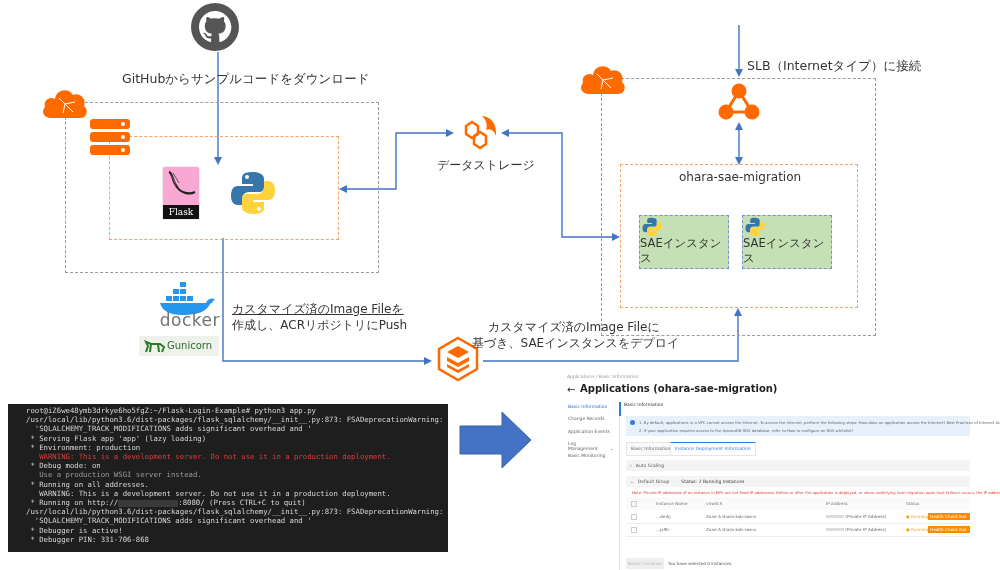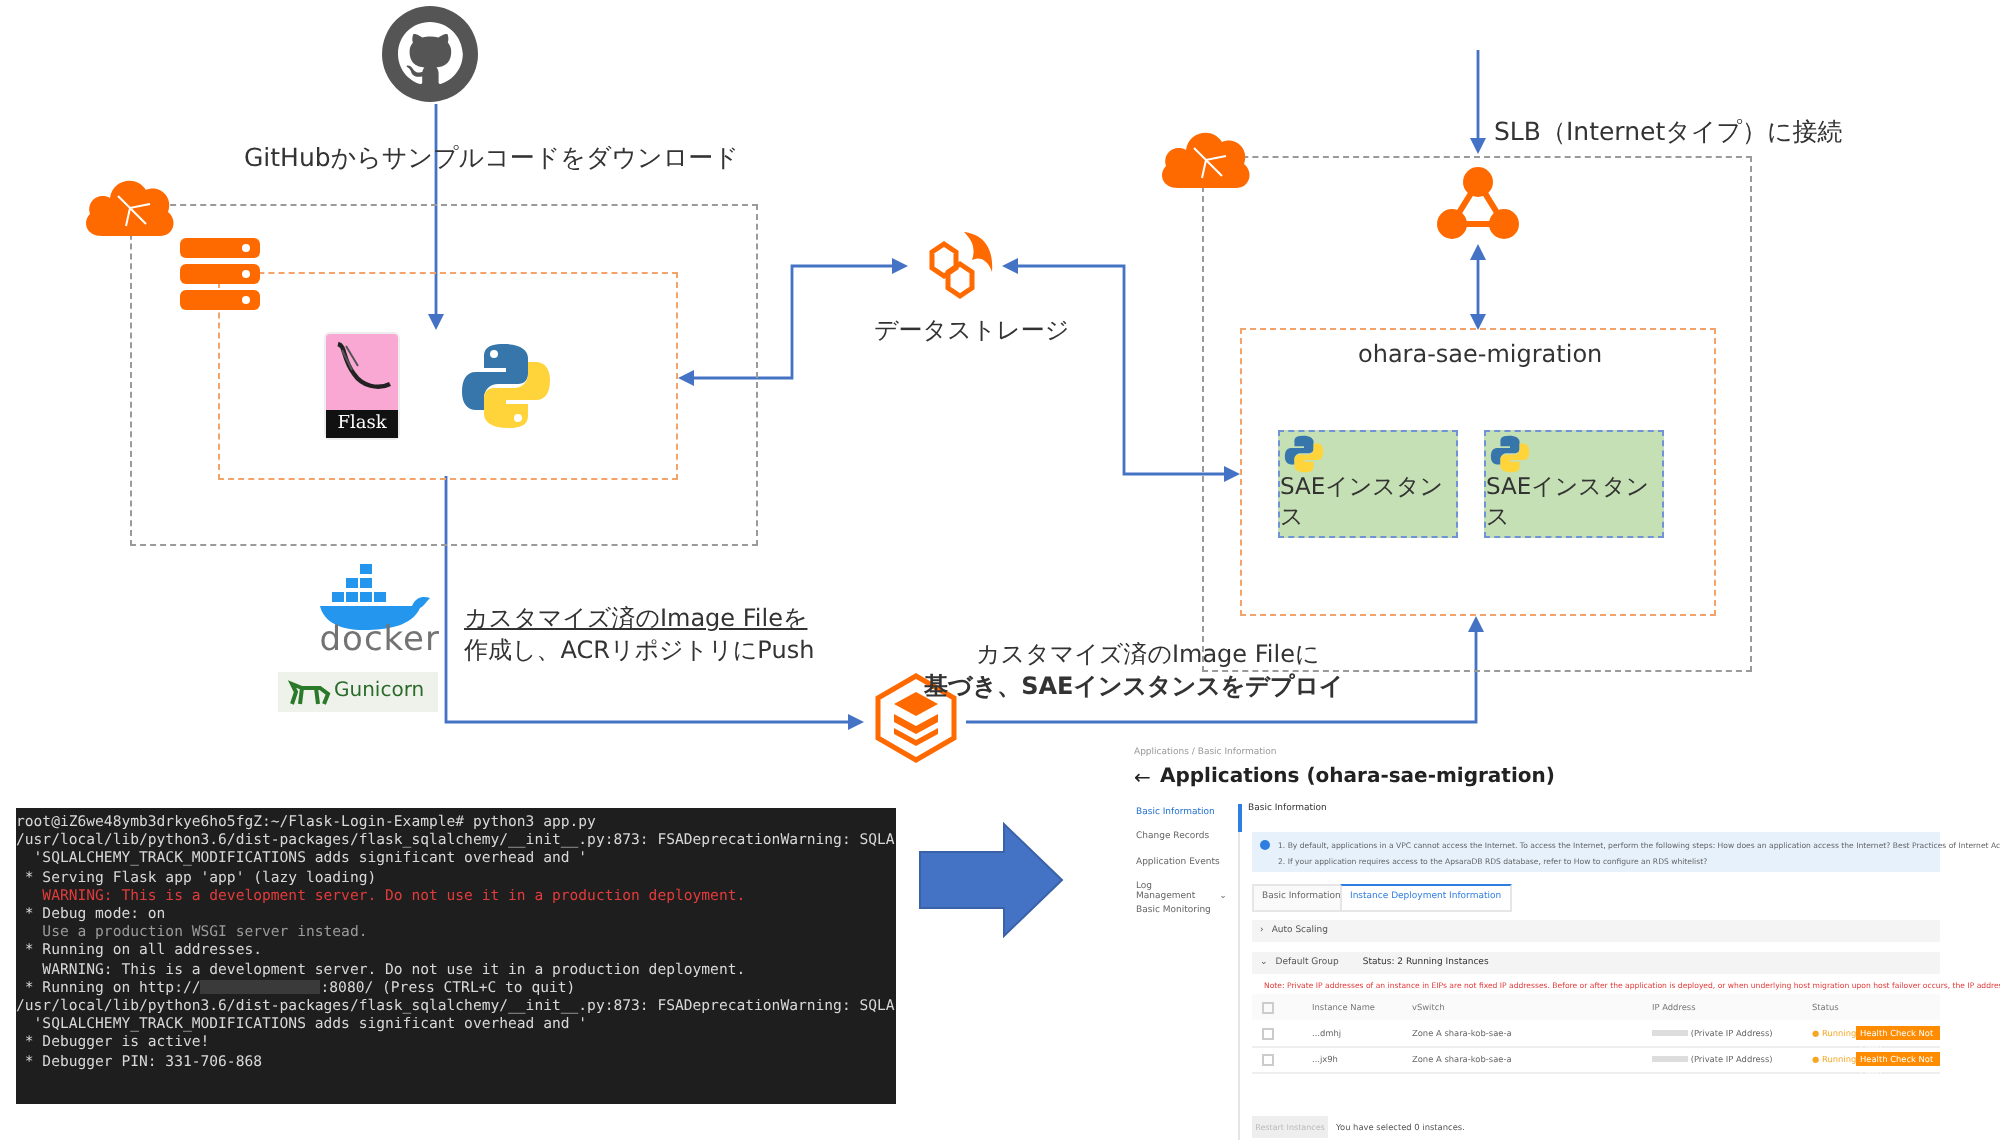--- a/index.html
+++ b/index.html
@@ -8,21 +8,21 @@
   .lbl{position:absolute;font-size:12px;color:#333;white-space:nowrap;line-height:15px;}
   .dash-gray{position:absolute;border:1.5px dashed #9a9a9a;box-sizing:border-box;}
   .dash-orange{position:absolute;border:1.5px dashed #f4a46a;box-sizing:border-box;}
   svg.overlay{position:absolute;left:0;top:0;}
   
   .sae{position:absolute;width:90px;height:54px;background:#c5e0b4;border:1.5px dashed #6f93d6;box-sizing:border-box;}
   .sae .txt{position:absolute;left:0;right:0;top:20px;font-size:11.5px;color:#333;}
   .sae .py{position:absolute;left:2px;top:1px;}
   
   .term{position:absolute;left:8px;top:404px;width:440px;height:148px;background:#1e1e1e;overflow:hidden;
-        font-family:"DejaVu Sans Mono",monospace;font-size:7.3px;line-height:9.2px;color:#d8d8d8;padding:2px 0;box-sizing:border-box;}
+        font-family:"DejaVu Sans Mono",monospace;font-size:7.3px;line-height:9.2px;color:#d8d8d8;padding:2px 18px;box-sizing:border-box;}
   .term .ln{white-space:pre;}
   .term .red{color:#e23b3b;}
   .term .dim{color:#9a9a9a;}
   .mask{display:inline-block;width:60px;height:7px;background:#3a3a3a;vertical-align:middle;}
   
   .console{position:absolute;left:562px;top:364px;width:438px;height:206px;background:#fff;overflow:hidden;font-size:5px;color:#777;}
   .console .crumb{position:absolute;left:5px;top:10px;font-size:4.5px;color:#999;}
   .console .title{position:absolute;left:6px;top:19px;font-size:10px;color:#222;font-weight:bold;}
   .console .side{position:absolute;left:6px;top:40px;width:48px;}
   .console .side div{height:12.3px;font-size:4.5px;color:#666;}
@@ -159,21 +159,21 @@
 <div class="abs" style="left:435px;top:336px;width:46px;height:46px;">
   <svg width="46" height="46" viewBox="0 0 46 46">
     <path d="M23 2 L42 13 L42 33 L23 44 L4 33 L4 13 Z" stroke="#ff6a00" stroke-width="2.5" fill="none"></path>
     <path d="M12 16 L23 10 L34 16 L23 22 Z" fill="#ff6a00"></path>
     <path d="M12 21 L23 27 L34 21 L34 25 L23 31 L12 25 Z" fill="#ff6a00"></path>
     <path d="M12 28 L23 34 L34 28 L34 31 L23 37 L12 31 Z" fill="#ff6a00"></path>
   </svg>
 </div>
 
 <div class="lbl" style="left:488px;top:320px;">カスタマイズ済のImage Fileに</div>
-<div class="lbl" style="left:462px;top:336px;font-weight:bold;">基づき、SAEインスタンスをデプロイ</div>
+<div class="lbl" style="left:472px;top:336px;">基づき、SAEインスタンスをデプロイ</div>
 
 <div class="dash-gray" style="left:601px;top:78px;width:275px;height:258px;"></div>
 <div class="dash-orange" style="left:620px;top:164px;width:238px;height:144px;"></div>
 
 <div class="abs" style="left:579px;top:62px;width:48px;height:33px;">
   <svg width="48" height="33" viewBox="0 0 48 33">
       <path d="M10 32 C2 32 0 25 4 21 C2 14 9 10 14 13 C15 4 27 1 32 9 C38 6 46 12 43 20 C48 24 46 32 39 32 Z" fill="#ff6a00"></path>
       <path d="M18 12 L24 18 L34 16 M24 18 L22 27 M24 18 L32 26" stroke="#fff" stroke-width="1" fill="none"></path>
     </svg>
 </div>
@@ -208,20 +208,21 @@
     </svg>
   </span>
   <div class="txt">SAEインスタンス</div>
 </div>
 
 <div class="term" id="term">
     <div class="ln">root@iZ6we48ymb3drkye6ho5fgZ:~/Flask-Login-Example# python3 app.py</div>
     <div class="ln">/usr/local/lib/python3.6/dist-packages/flask_sqlalchemy/__init__.py:873: FSADeprecationWarning: SQLALCHEMY_T</div>
     <div class="ln">  'SQLALCHEMY_TRACK_MODIFICATIONS adds significant overhead and '</div>
     <div class="ln"> * Serving Flask app 'app' (lazy loading)</div>
+    <div class="ln"> * Environment: production</div>
     <div class="ln red">   WARNING: This is a development server. Do not use it in a production deployment.</div>
     <div class="ln"> * Debug mode: on</div>
     <div class="ln dim">   Use a production WSGI server instead.</div>
     <div class="ln"> * Running on all addresses.</div>
     <div class="ln">   WARNING: This is a development server. Do not use it in a production deployment.</div>
     <div class="ln"> * Running on http://<span class="mask"></span>:8080/ (Press CTRL+C to quit)</div>
     <div class="ln">/usr/local/lib/python3.6/dist-packages/flask_sqlalchemy/__init__.py:873: FSADeprecationWarning: SQLALCHEMY_T</div>
     <div class="ln">  'SQLALCHEMY_TRACK_MODIFICATIONS adds significant overhead and '</div>
     <div class="ln"> * Debugger is active!</div>
     <div class="ln"> * Debugger PIN: 331-706-868</div>

